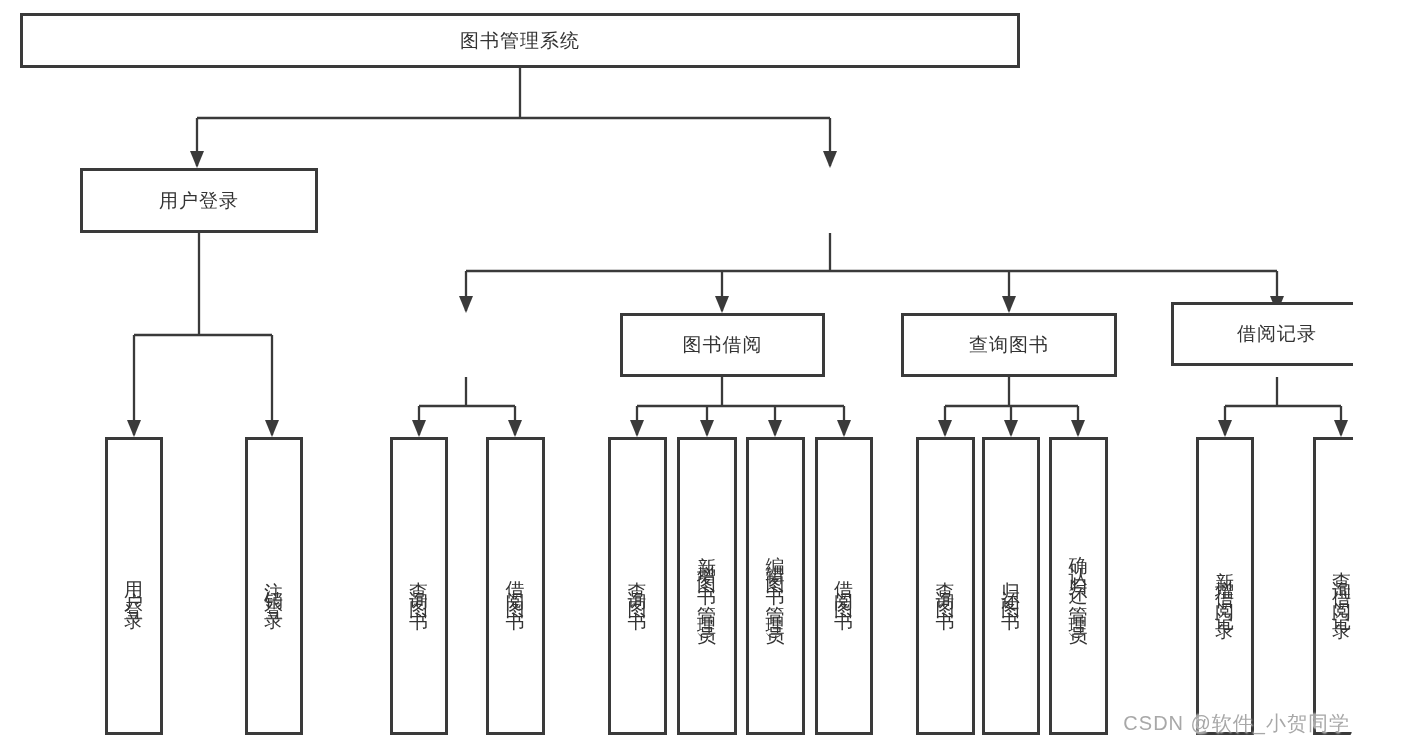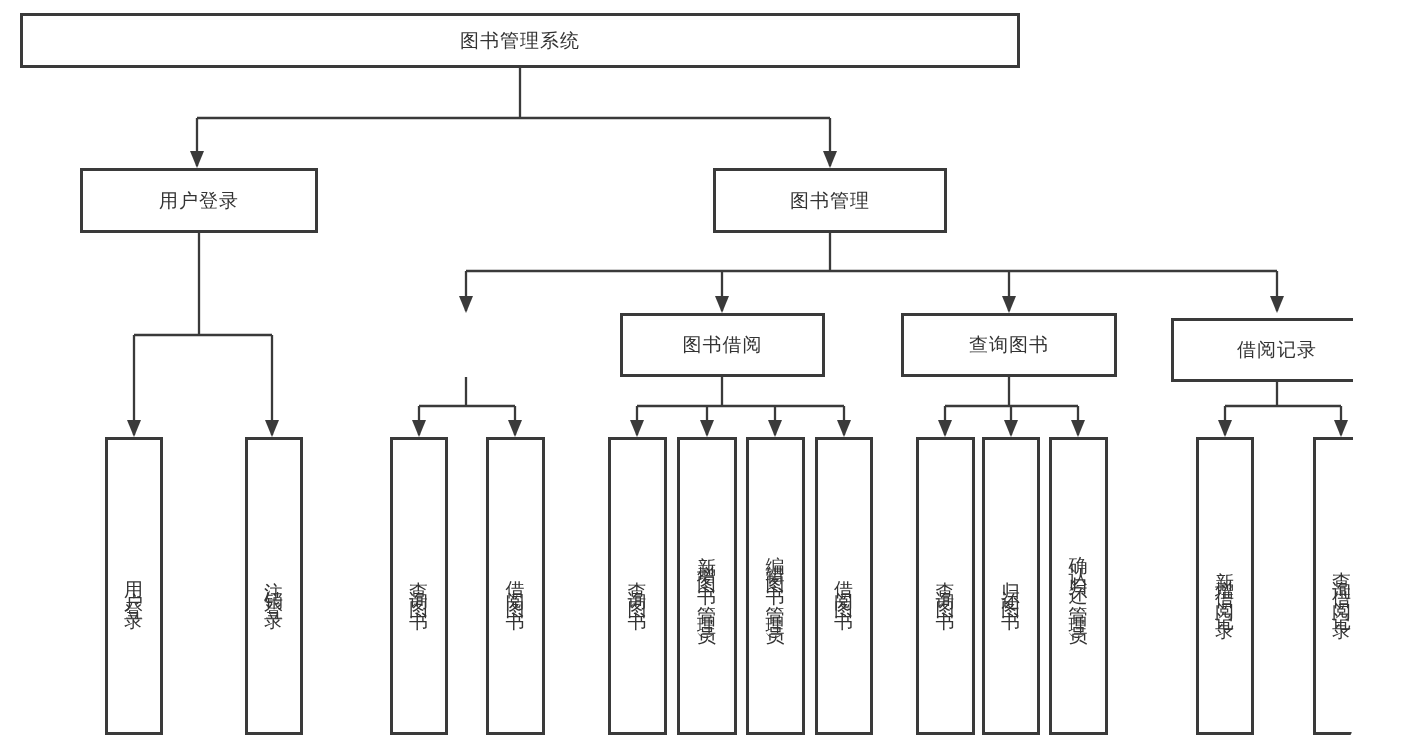--- a/index.html
+++ b/index.html
@@ -110,38 +110,38 @@
     <path class="arrow" d="M1071 420 L1085 420 L1078 437 Z"></path>
 
     <path class="line" d="M1277 377 V406 M1225 406 H1341 M1225 406 V435 M1341 406 V435"></path>
     <path class="arrow" d="M1218 420 L1232 420 L1225 437 Z"></path>
     <path class="arrow" d="M1334 420 L1348 420 L1341 437 Z"></path>
   </svg>
 
   <div class="box h" style="left:20px; top:13px; width:1000px; height:55px;">图书管理系统</div>
 
   <div class="box h" style="left:80px; top:168px; width:238px; height:65px;">用户登录</div>
-  <div class="box h" style="left:713px; top:168px; width:234px; height:65px;">图书管理</div>
 
   <div class="box h" style="left:620px; top:313px; width:205px; height:64px;">图书借阅</div>
   <div class="box h" style="left:901px; top:313px; width:216px; height:64px;">查询图书</div>
-  <div class="box h" style="left:1171px; top:318px; width:212px; height:64px;">借阅记录</div>
+  <div class="box h" style="left:1171px; top:302px; width:212px; height:64px;">借阅记录</div>
 
   <div class="box v" style="left:105px; top:437px; width:58px; height:298px;">用户登录</div>
   <div class="box v" style="left:245px; top:437px; width:58px; height:298px;">注销登录</div>
 
   <div class="box v" style="left:390px; top:437px; width:58px; height:298px;">查询图书</div>
   <div class="box v" style="left:486px; top:437px; width:59px; height:298px;">借阅图书</div>
 
   <div class="box v" style="left:608px; top:437px; width:59px; height:298px;">查询图书</div>
   <div class="box v" style="left:677px; top:437px; width:60px; height:298px;">新增图书（管理员）</div>
   <div class="box v" style="left:746px; top:437px; width:59px; height:298px;">编辑图书（管理员）</div>
   <div class="box v" style="left:815px; top:437px; width:58px; height:298px;">借阅图书</div>
 
   <div class="box v" style="left:916px; top:437px; width:59px; height:298px;">查询图书</div>
   <div class="box v" style="left:982px; top:437px; width:58px; height:298px;">归还图书</div>
   <div class="box v" style="left:1049px; top:437px; width:59px; height:298px;">确认归还（管理员）</div>
 
   <div class="box v" style="left:1196px; top:437px; width:58px; height:298px;">新增借阅记录</div>
   <div class="box v" style="left:1313px; top:437px; width:58px; height:298px;">查询借阅记录</div>
 
+  <div class="watermark">CSDN @软件_小贺同学</div>
 
 </div>
 
 </body></html>

